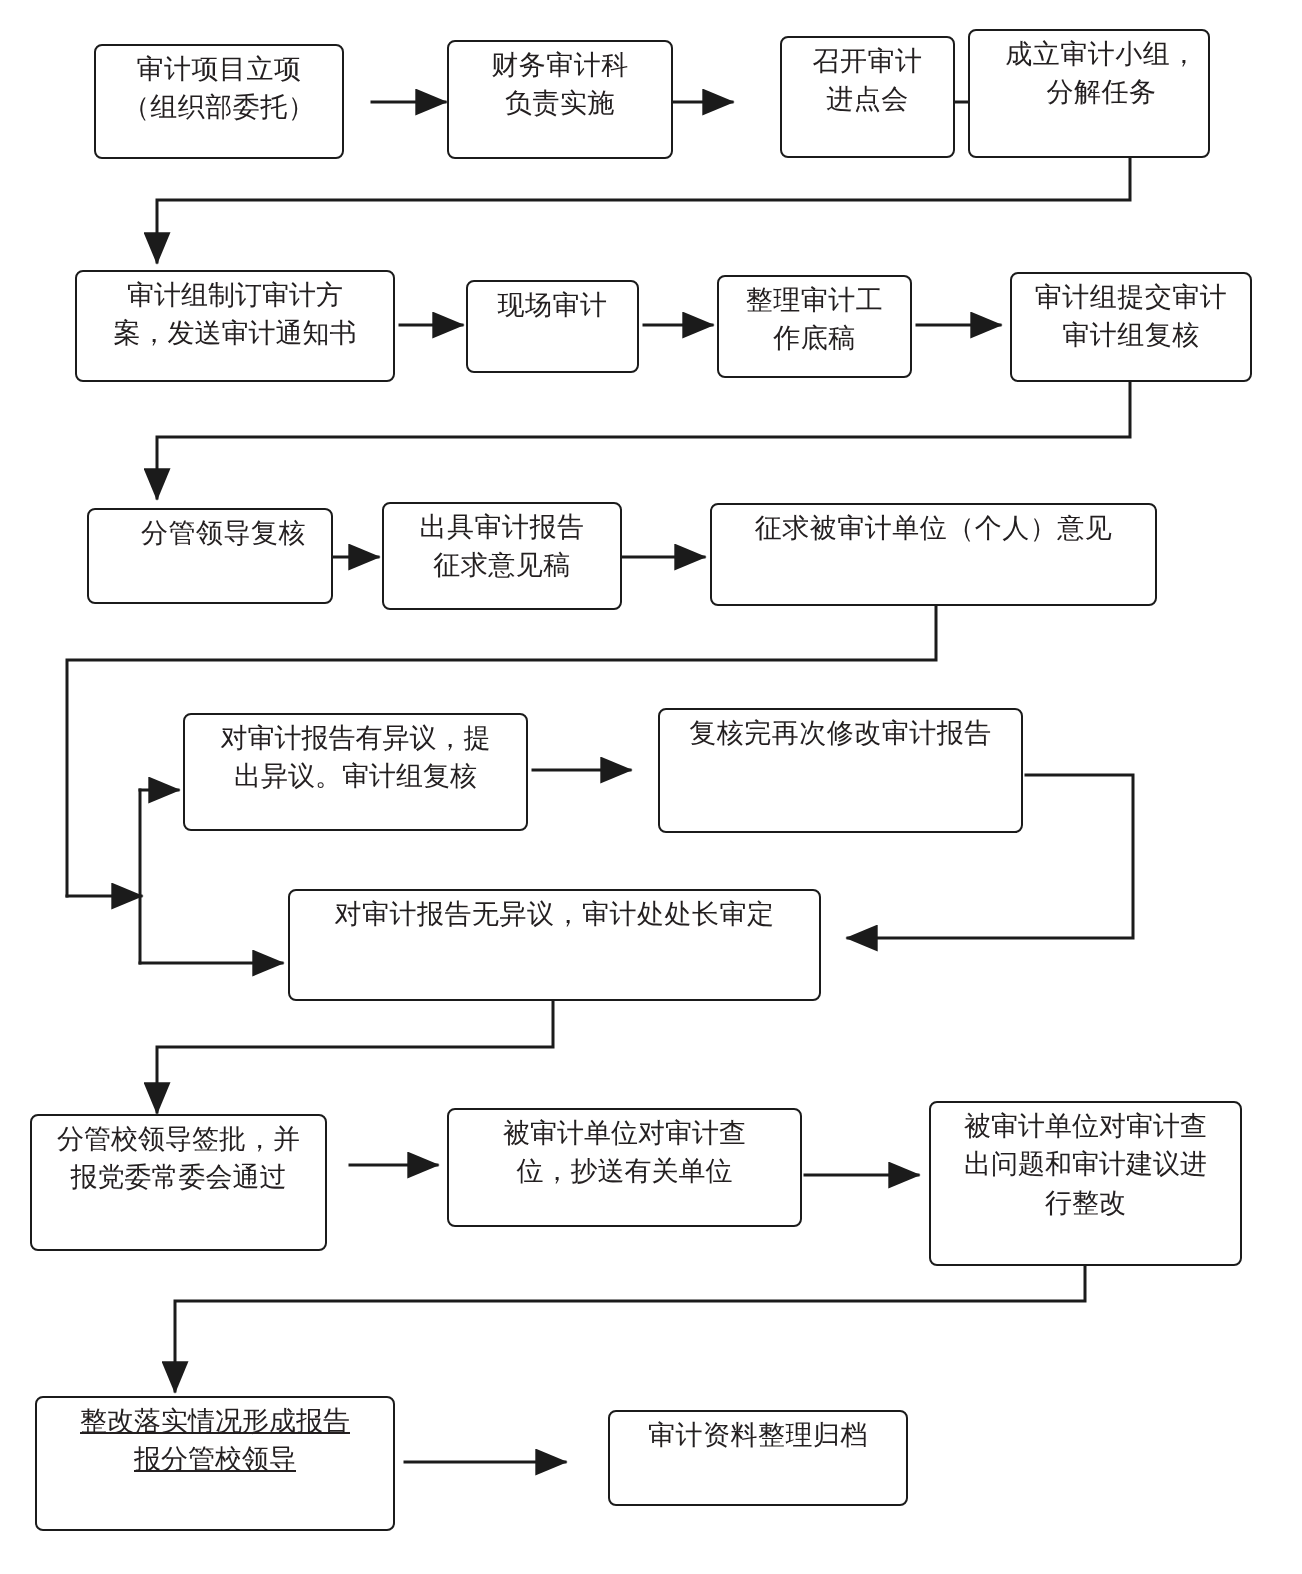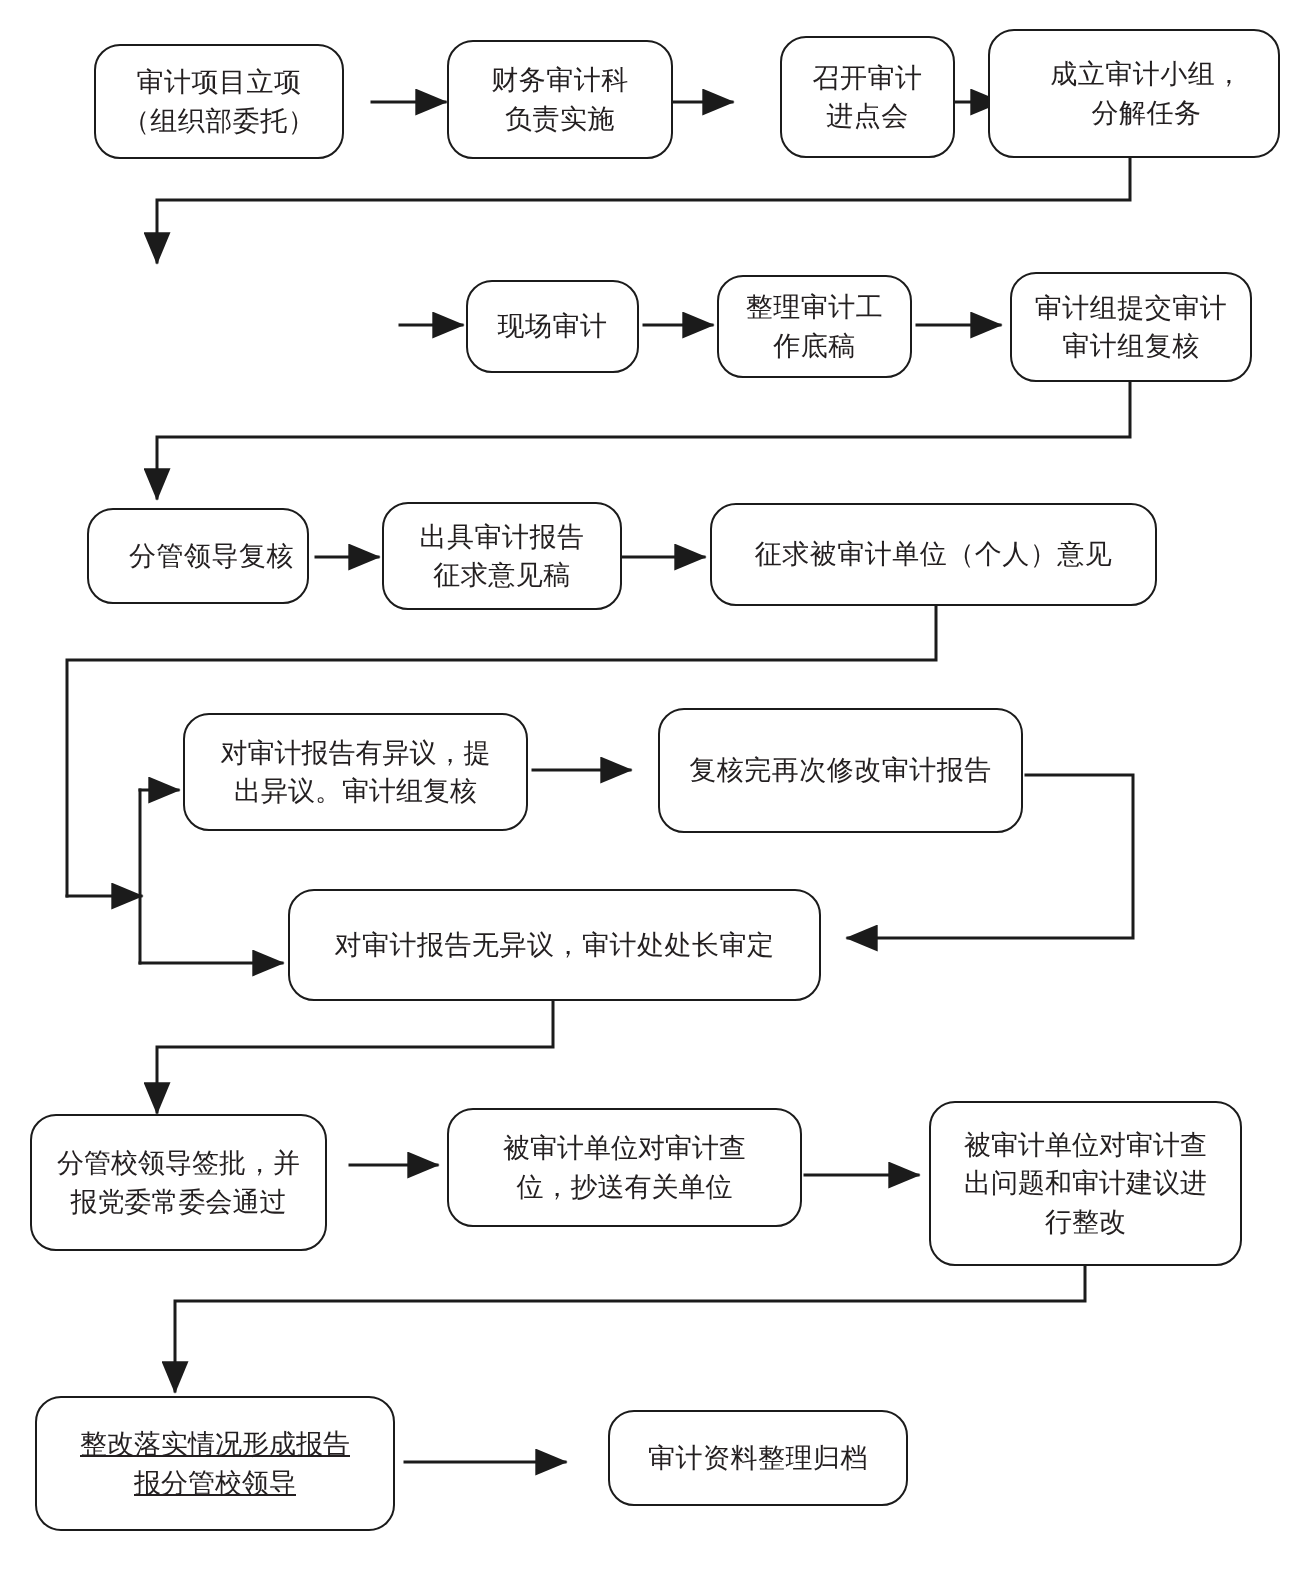--- a/index.html
+++ b/index.html
@@ -21,24 +21,23 @@
     left: 0;
     top: 0;
     width: 1302px;
     height: 1574px;
     pointer-events: none;
   }
   .node {
     position: absolute;
     box-sizing: border-box;
     border: 2.2px solid #1b1b1b;
-    border-radius: 26px;
+    border-radius: 8px;
     background: #ffffff;
     display: flex;
-    align-items: center;
     justify-content: center;
     text-align: center;
     color: #231f20;
     font-size: 27px;
     line-height: 1.42;
     letter-spacing: 0.5px;
     padding: 4px 8px;
     z-index: 2;
   }
   .node.tight { letter-spacing: 0px; }
@@ -100,38 +99,42 @@
 （组织部委托）</span>
   </div>
   <div class="node" style="left:447px; top:40px; width:226px; height:119px;">
     <span class="txt">财务审计科
 负责实施</span>
   </div>
   <div class="node" style="left:736px; top:36px; width:175px; height:122px;margin-left:44px;">
     <span class="txt">召开审计
 进点会</span>
   </div>
-  <div class="node" style="left:988px; top:29px; width:292px; height:129px;padding-left:33px;">
+  <div class="node" style="left:968px; top:29px; width:242px; height:129px;padding-left:33px;">
     <span class="txt">成立审计小组，
 分解任务</span>
   </div>
 
+  <div class="node tight" style="left:75px; top:270px; width:320px; height:112px;">
+    <span class="txt">审计组制订审计方
+案，发送审计通知书</span>
+  </div>
   <div class="node" style="left:466px; top:280px; width:173px; height:93px;">
     <span class="txt">现场审计</span>
   </div>
   <div class="node" style="left:717px; top:275px; width:195px; height:103px;">
     <span class="txt">整理审计工
 作底稿</span>
   </div>
   <div class="node" style="left:1010px; top:272px; width:242px; height:110px;">
     <span class="txt">审计组提交审计
 审计组复核</span>
   </div>
 
-  <div class="node" style="left:87px; top:508px; width:222px; height:96px;padding-left:35px;">
+  <div class="node" style="left:87px; top:508px; width:246px; height:96px;padding-left:35px;">
     <span class="txt">分管领导复核</span>
   </div>
   <div class="node" style="left:382px; top:502px; width:240px; height:108px;">
     <span class="txt">出具审计报告
 征求意见稿</span>
   </div>
   <div class="node" style="left:710px; top:503px; width:447px; height:103px;">
     <span class="txt">征求被审计单位（个人）意见</span>
   </div>
 

